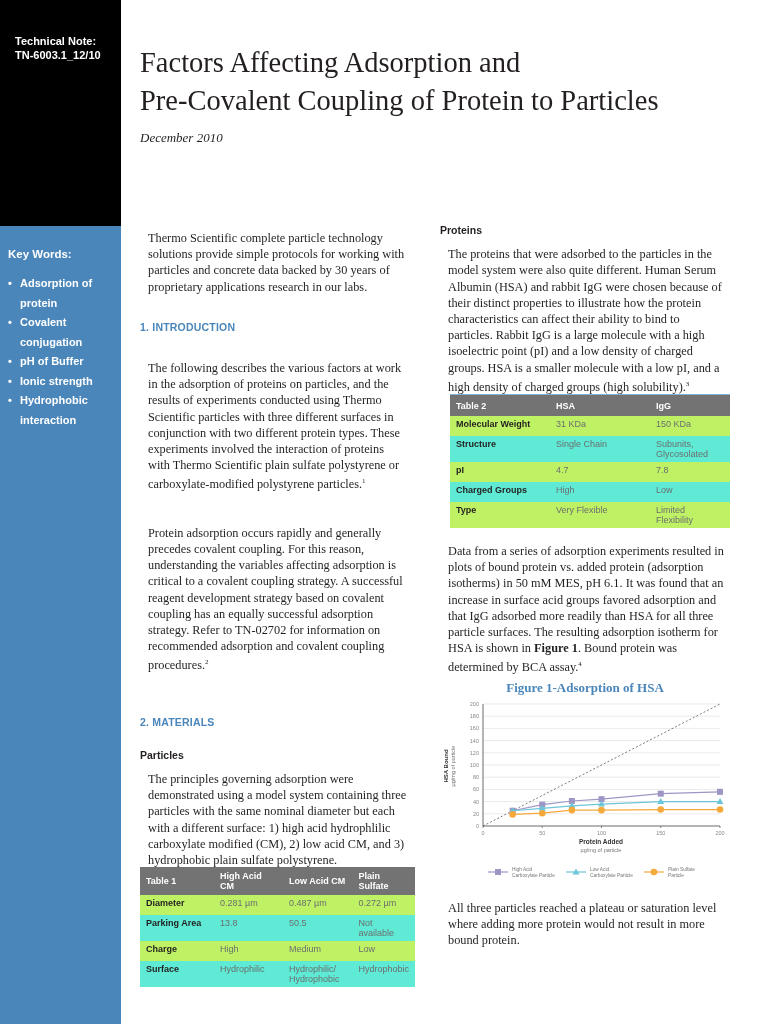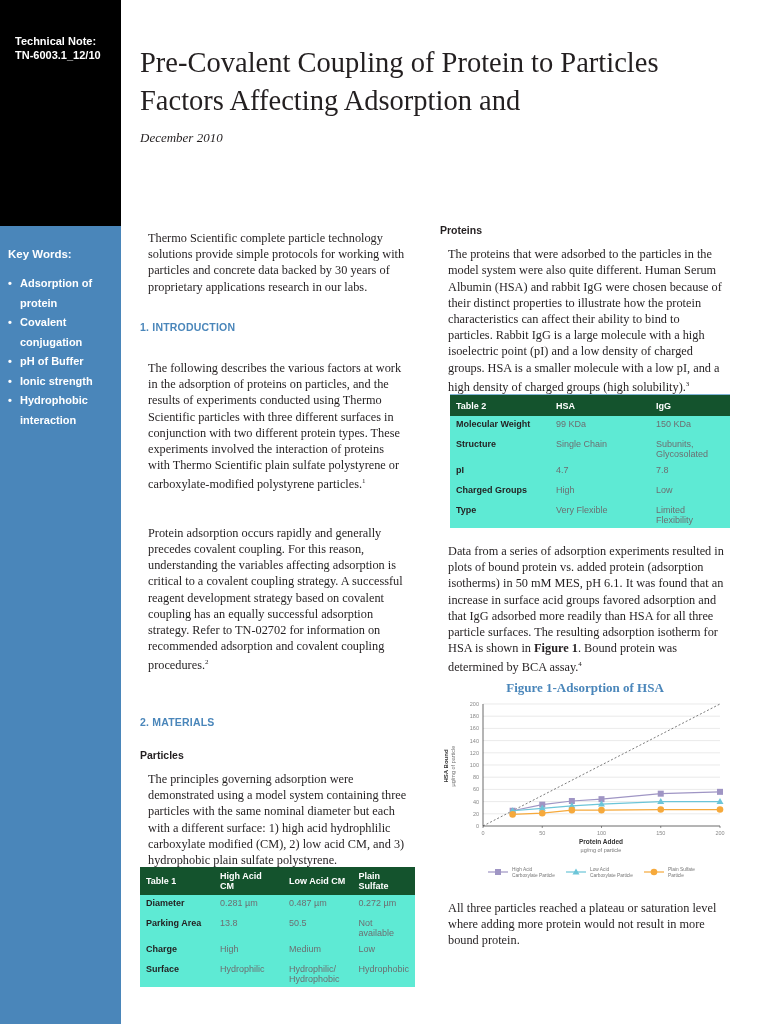--- a/index.html
+++ b/index.html
@@ -13,24 +13,24 @@
   .kw-list li::before { content:"•"; position:absolute; left:0; top:0; }
   .title { position:absolute; left:140px; top:44px; font-size:28.5px; line-height:38px; color:#231f20; }
   .date { position:absolute; left:140px; top:130px; font-style:italic; font-size:13px; }
   .col { position:absolute; font-size:12.3px; line-height:16.2px; }
   .col1 { left:140px; top:222px; width:275px; }
   .col2 { left:440px; top:222px; width:290px; }
   .col p { margin:8px; }
   .h-sec { font-family:"Liberation Sans", sans-serif; font-weight:bold; color:#4a86ba; font-size:10.5px; letter-spacing:0.2px; }
   .h-sub { font-family:"Liberation Sans", sans-serif; font-weight:bold; font-size:10.5px; }
   table.dt { border-collapse:collapse; font-family:"Liberation Sans", sans-serif; font-size:9px; }
-  table.dt th { background:#14532d; color:#ffffff; text-align:left; font-weight:bold; padding:4px 6px; height:13px; }
+  table.dt th { background:#737373; color:#ffffff; text-align:left; font-weight:bold; padding:4px 6px; height:13px; }
   table.dt td { padding:3px 6px; height:14px; vertical-align:top; color:#6d6e71; }
   table.dt td.rh { font-weight:bold; color:#231f20; }
-  table.dt tr.odd td { background:#5eead4; }
+  table.dt tr.odd td { background:#bef264; }
   table.dt tr.even td { background:#5eead4; }
   .t1 { position:absolute; left:140px; top:867px; width:275px; }
   .t2 { position:absolute; left:450px; top:394px; width:280px; border-top:1px solid #7fb3d5; }
   .fig-title { position:absolute; left:440px; top:680px; width:290px; text-align:center; color:#4a86ba; font-weight:bold; font-size:13px; }
   .chart { position:absolute; left:440px; top:694px; width:290px; height:190px; }
   .sup { font-size:7px; vertical-align:super; }
 </style>
 </head>
 <body>
 
@@ -45,22 +45,22 @@
 <div class="kw-title">Key Words:</div>
 <ul class="kw-list">
   <li>Adsorption of protein</li>
   <li>Covalent conjugation</li>
   <li>pH of Buffer</li>
   <li>Ionic strength</li>
   <li>Hydrophobic interaction</li>
 </ul>
 
 <div class="title">
+  <div>Factors Affecting Adsorption and</div>
   <div>Pre-Covalent Coupling of Protein to Particles</div>
-  <div>Factors Affecting Adsorption and</div>
 </div>
 <div class="date">December 2010</div>
 
 <div class="col col1">
   <p>Thermo Scientific complete particle technology solutions provide simple protocols for working with particles and concrete data backed by 30 years of proprietary applications research in our labs.</p>
   <div style="height:16px"></div>
   <div class="h-sec">1. INTRODUCTION</div>
   <div style="height:17px"></div>
   <p><span>The following describes the various factors at work in the adsorption of proteins on particles, and the results of experiments conducted using Thermo Scientific particles with three different surfaces in conjunction with two different protein types. These experiments involved the interaction of proteins with Thermo Scientific plain sulfate polystyrene or carboxylate-modified polystyrene particles.</span><span class="sup">1</span></p>
   <div style="height:16px"></div>
@@ -115,21 +115,21 @@
 
 <table class="dt t2">
   <tbody>
       <tr>
     <th style="width:88px">Table 2</th>
     <th style="width:88px">HSA</th>
     <th>IgG</th>
   </tr>
   <tr class="odd">
     <td class="rh">Molecular Weight</td>
-    <td>99 KDa</td>
+    <td>31 KDa</td>
     <td>150 KDa</td>
   </tr>
   <tr class="even">
     <td class="rh">Structure</td>
     <td>Single Chain</td>
     <td>Subunits, Glycosolated</td>
   </tr>
   <tr class="odd">
     <td class="rh">pI</td>
     <td>4.7</td>

